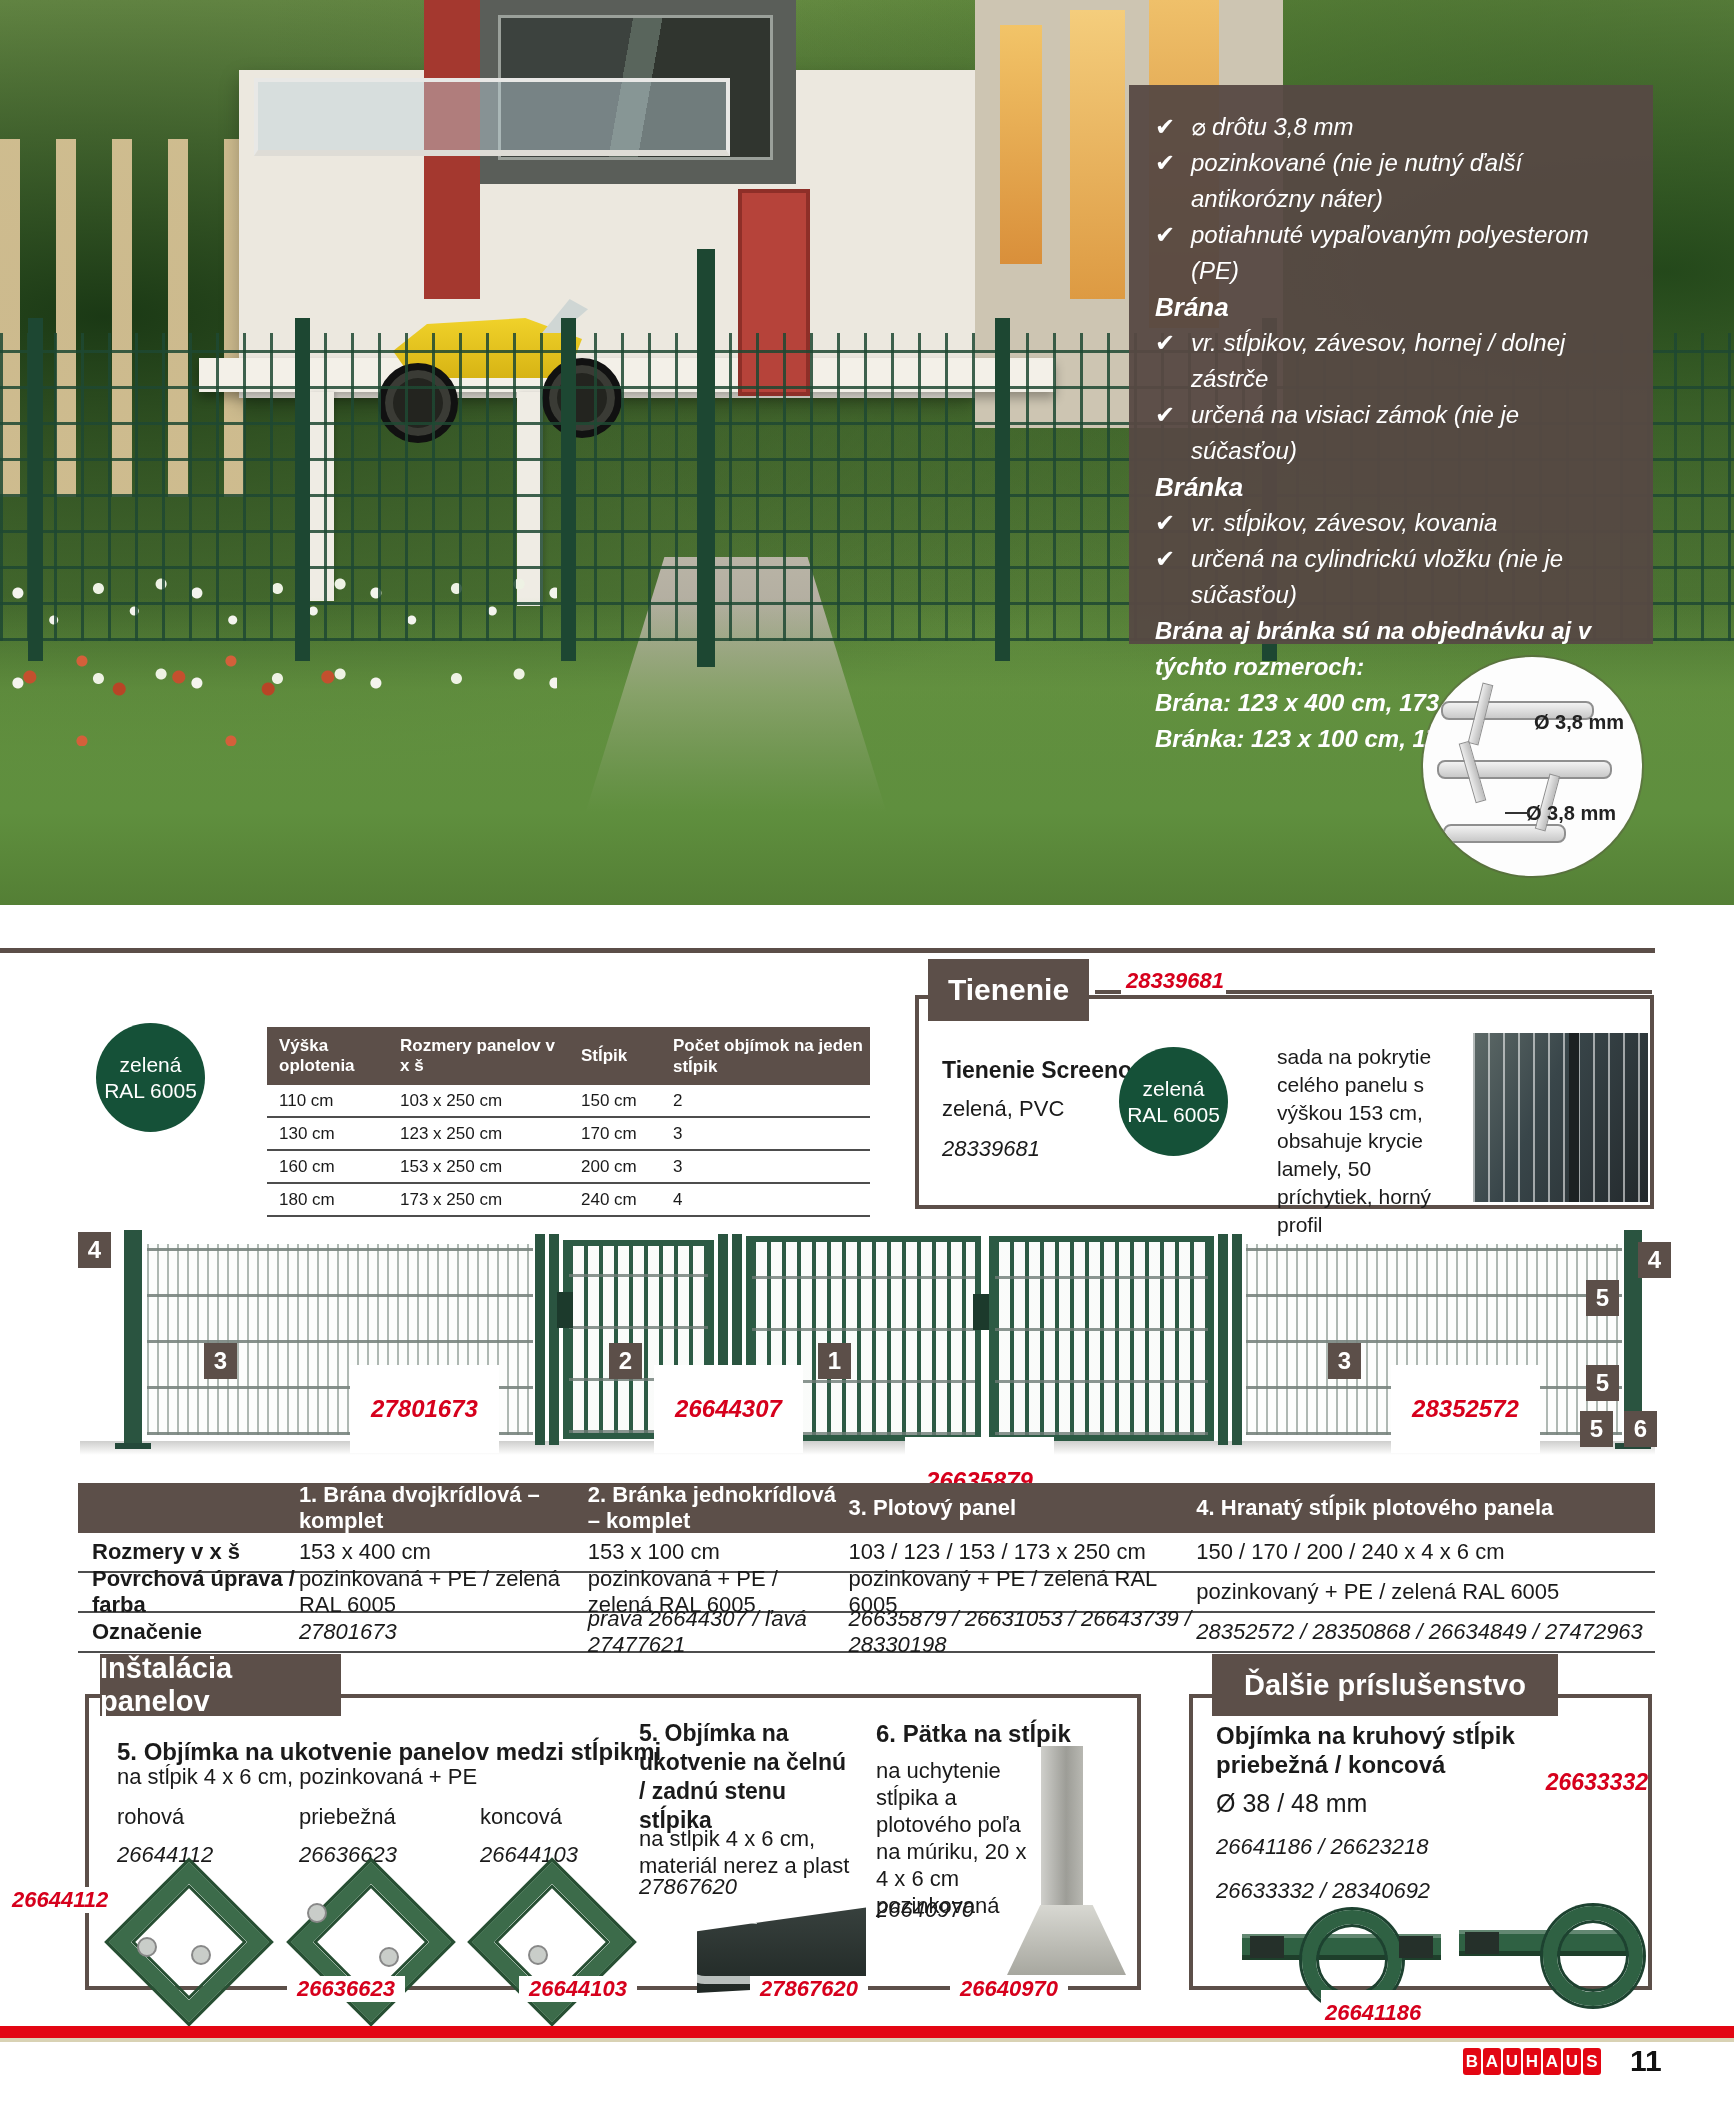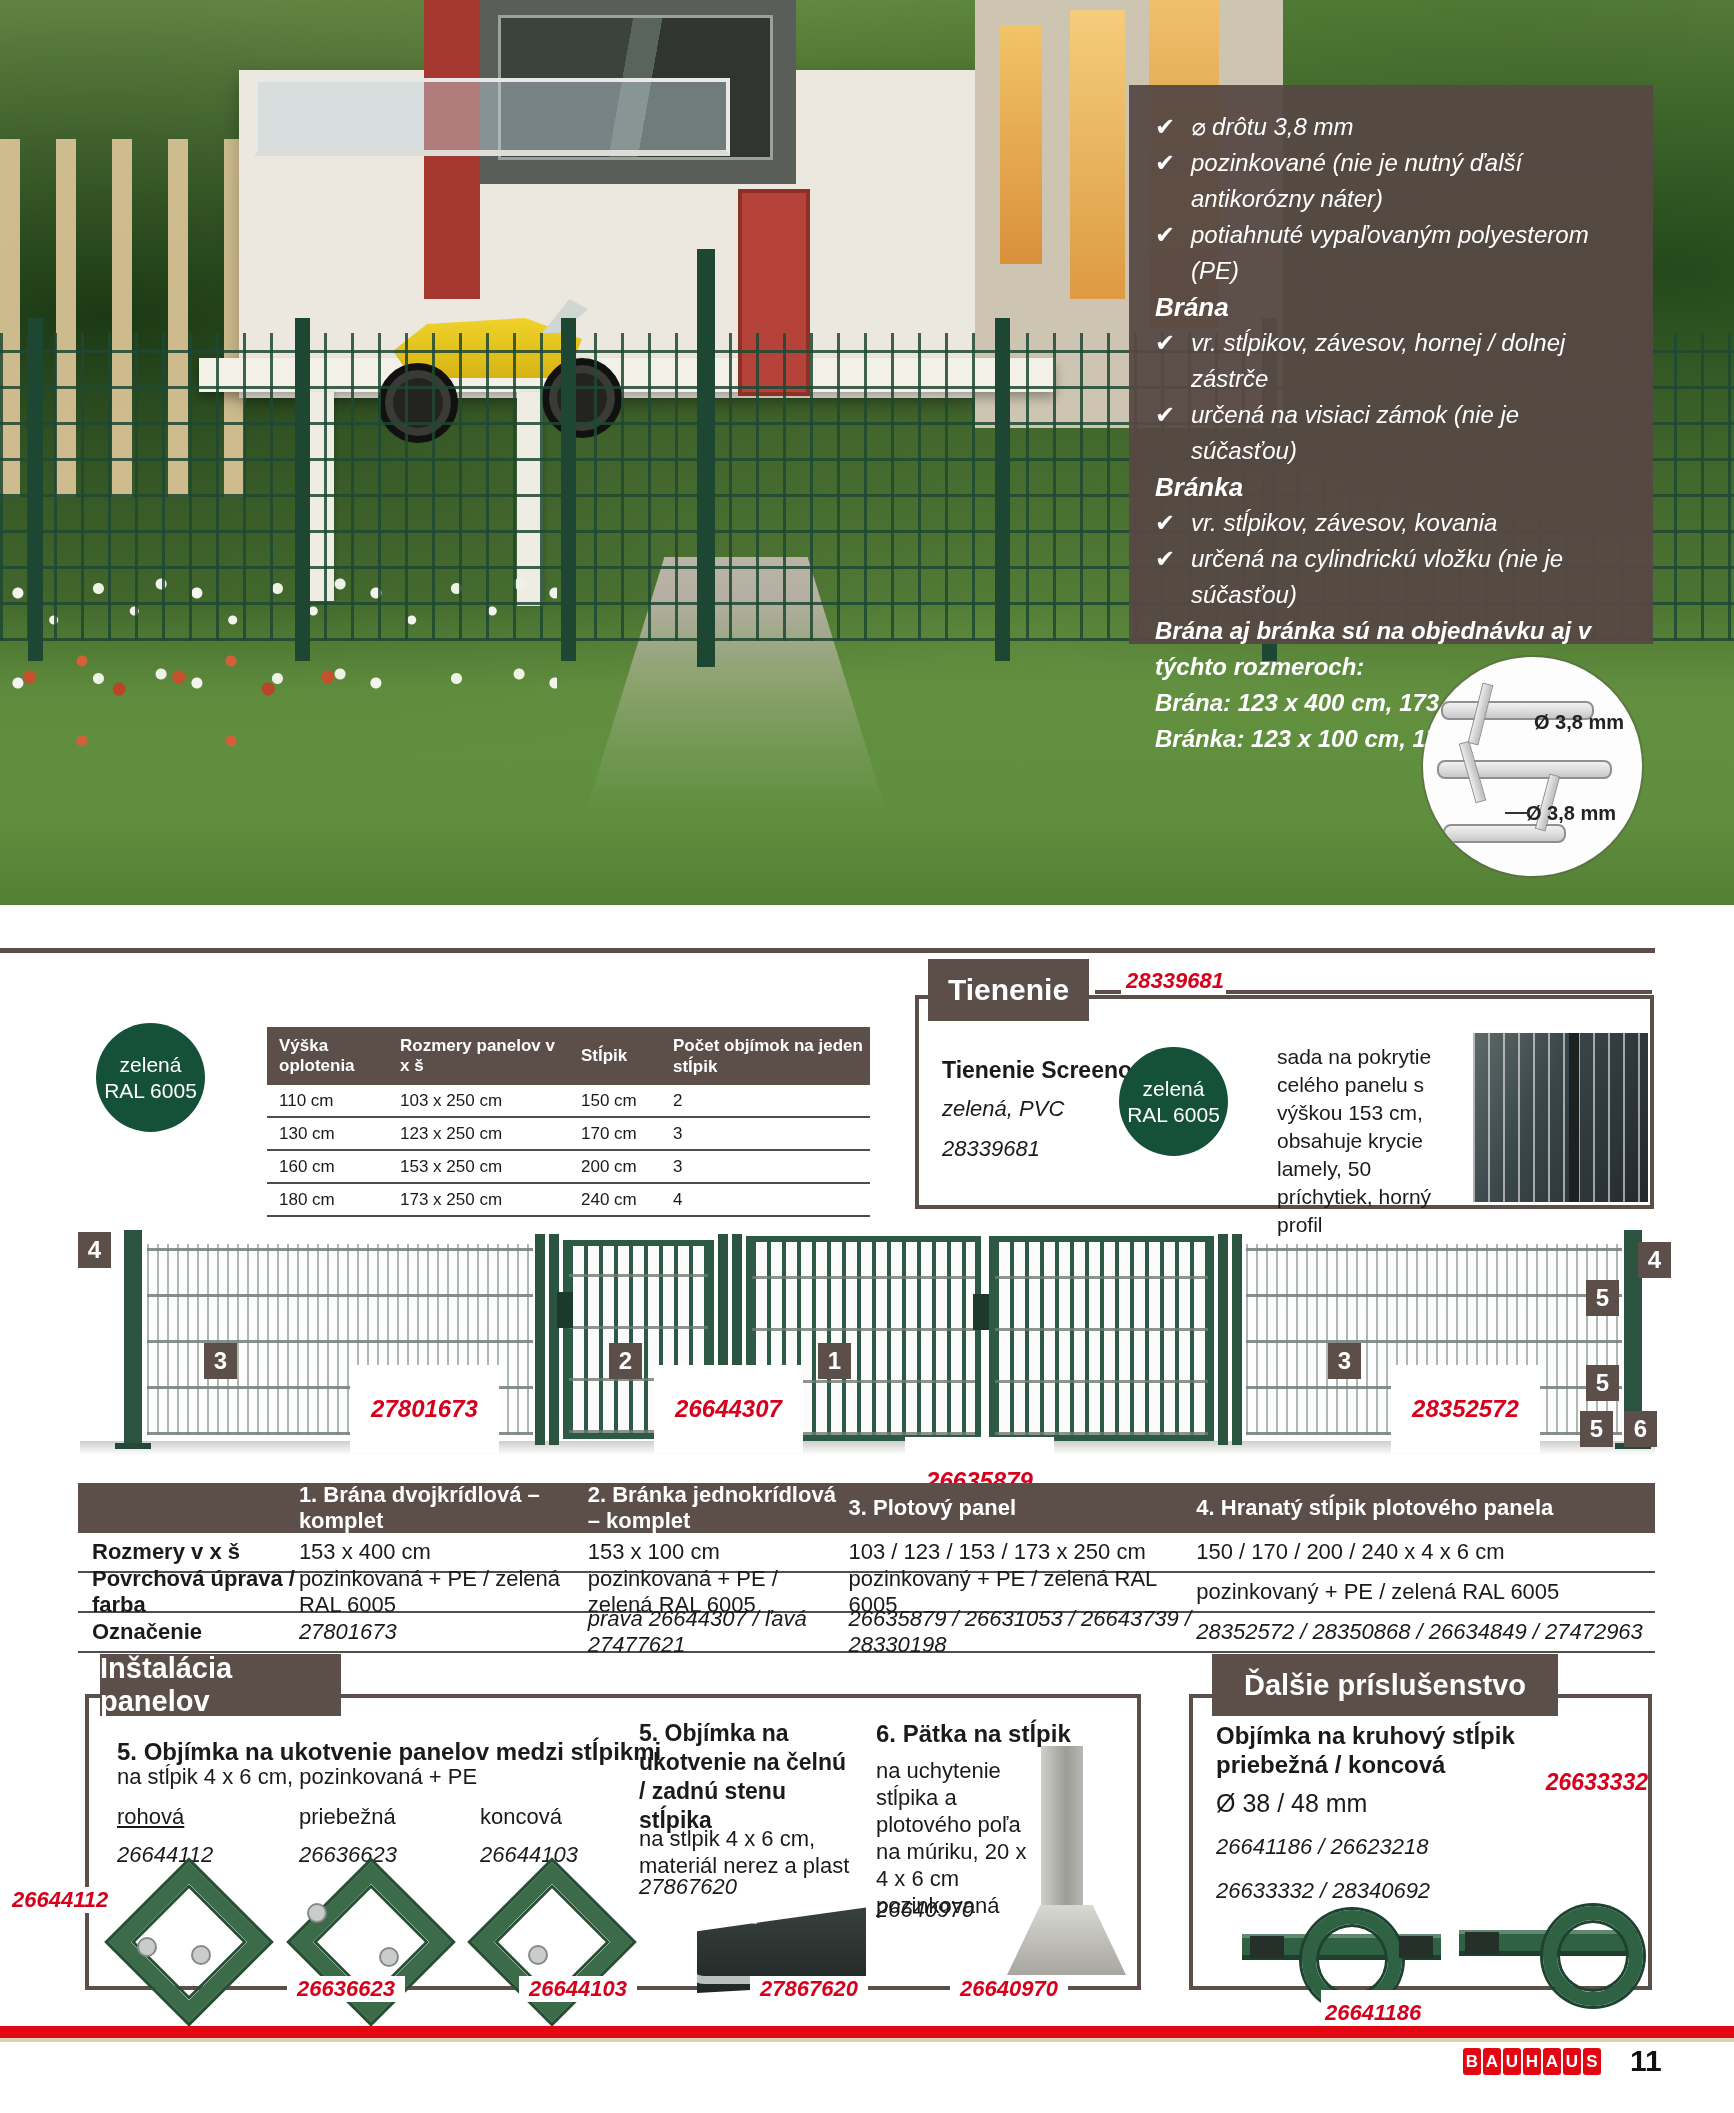--- a/index.html
+++ b/index.html
@@ -276,21 +276,21 @@
     <div class="c4">4</div>
   </div>
 </div>
 
 <div id="tien-box" class="abs"></div>
 <div id="tien-title" class="abs">Tienenie</div>
 <div id="tien-line1" class="abs"></div>
 <div class="abs redcode" style="left:1126px;top:968px;font-size:22px;">28339681</div>
 <div id="tien-line2" class="abs"></div>
 <div class="abs" style="left:942px;top:1057px;font-weight:bold;font-size:23px;">Tienenie Screeno</div>
-<div class="abs" style="left:942px;top:1096px;font-size:22px;font-style:italic;">zelená, PVC</div>
+<div class="abs" style="left:942px;top:1096px;font-size:22px;">zelená, PVC</div>
 <div class="abs ital" style="left:942px;top:1136px;font-size:22px;">28339681</div>
 <div class="abs badge" style="left:1119px;top:1047px;width:109px;height:109px;">
   <span>zelená</span>
   <span>RAL 6005</span>
 </div>
 <div class="abs" style="left:1277px;top:1043px;width:189px;font-size:21px;line-height:28px;">sada na pokrytie celého panelu s výškou 153 cm, obsahuje krycie lamely, 50 príchytiek, horný profil</div>
 <div id="tien-img" class="abs">
   <div class="slats"></div>
   <div class="tpost"></div>
 </div>
@@ -368,21 +368,21 @@
     <div class="d3 ital">26635879 / 26631053 / 26643739 / 28330198</div>
     <div class="d4 ital">28352572 / 28350868 / 26634849 / 27472963</div>
   </div>
 </div>
 
 <div class="abs sec-box" style="left:85px;top:1694px;width:1056px;height:296px;"></div>
 <div class="abs sec-title" style="left:100px;top:1654px;width:241px;height:62px;">Inštalácia panelov</div>
 
 <div class="abs h-bold" style="left:117px;top:1723px;width:557px;margin-top:14px;">5. Objímka na ukotvenie panelov medzi stĺpikmi</div>
 <div class="abs txt" style="left:117px;top:1763px;width:557px;">na stĺpik 4 x 6 cm, pozinkovaná + PE</div>
-<div class="abs txt" style="left:117px;top:1803px;text-decoration:underline;">rohová</div>
+<div class="abs txt" style="left:117px;top:1803px;">rohová</div>
 <div class="abs txt" style="left:299px;top:1803px;">priebežná</div>
 <div class="abs txt" style="left:480px;top:1803px;">koncová</div>
 <div class="abs txt ital" style="left:117px;top:1841px;">26644112</div>
 <div class="abs txt ital" style="left:299px;top:1841px;">26636623</div>
 <div class="abs txt ital" style="left:480px;top:1841px;">26644103</div>
 
 <div class="clampsq" style="left:117px;top:1875px;">
   <div class="ring"></div>
   <div class="bolt" style="left:20px;top:62px;"></div>
   <div class="bolt" style="left:74px;top:70px;"></div>

